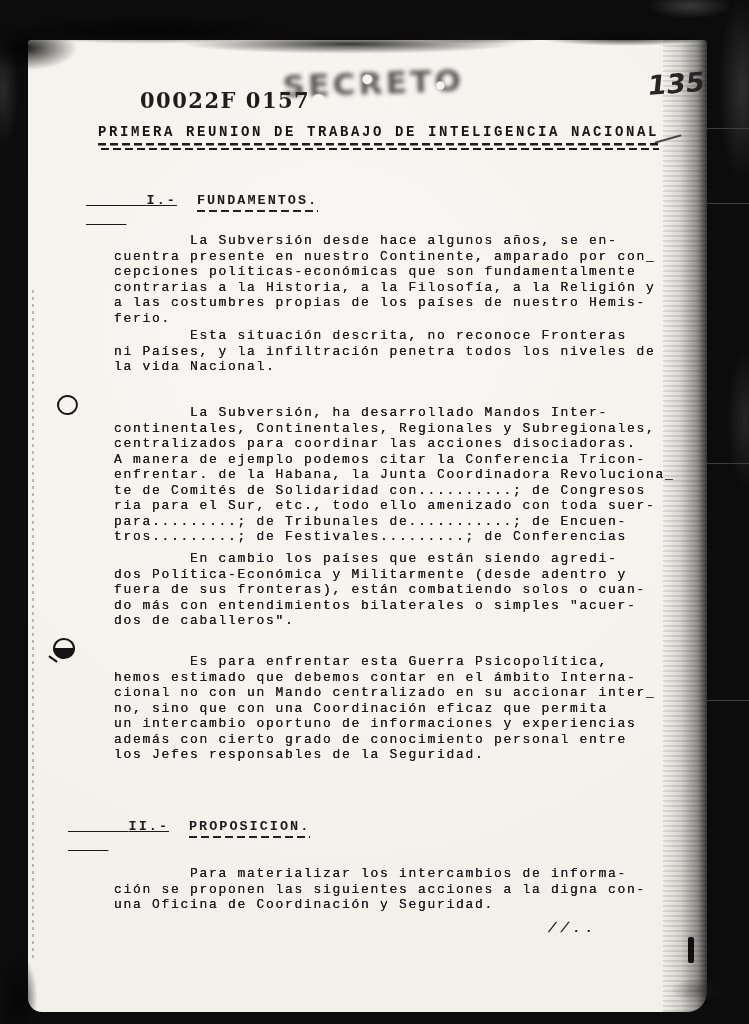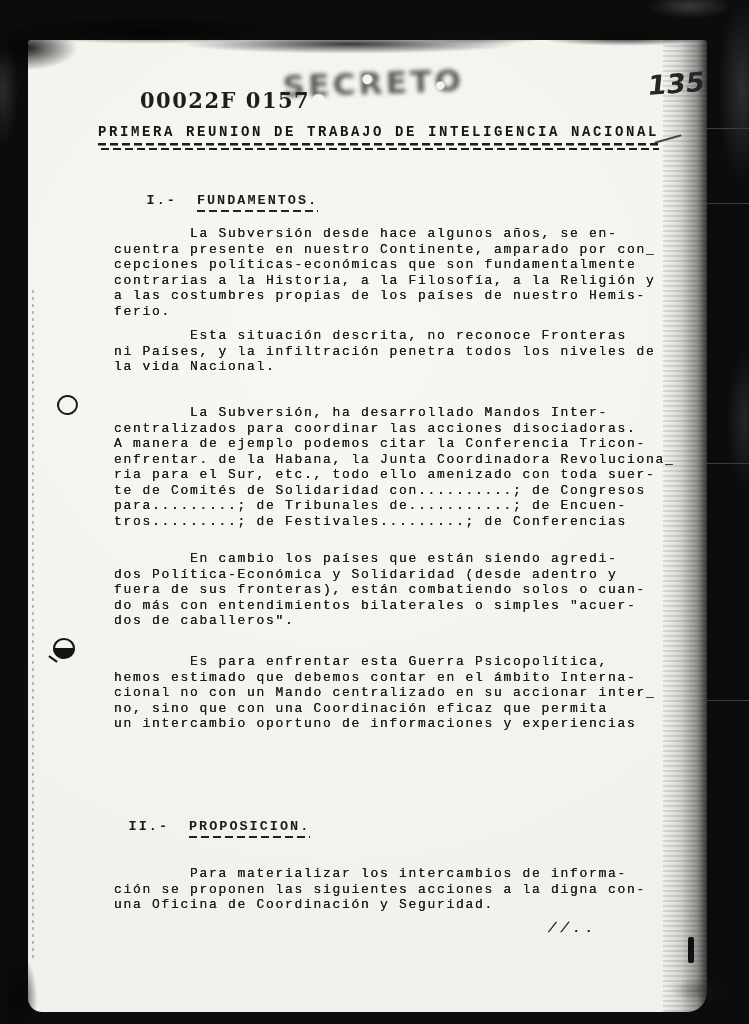--- a/index.html
+++ b/index.html
@@ -82,32 +82,32 @@
     position:absolute;left:66px;top:80px;margin:4px;
     font-size:14px;font-weight:bold;letter-spacing:2.6px;color:#161616;
     padding-bottom:10px;white-space:pre;
     background-image:
       repeating-linear-gradient(90deg,#1c1c1c 0 8px, rgba(0,0,0,0) 8px 12px),
       repeating-linear-gradient(90deg,#1c1c1c 0 8px, rgba(0,0,0,0) 8px 12px);
     background-size:100% 2.5px,100% 2.5px;
     background-position:0 calc(100% - 5px),3px 100%;
     background-repeat:no-repeat;
   }
-  .sec-head{position:absolute;font-weight:bold;font-size:13.5px;letter-spacing:2px;color:#1a1a1a;white-space:pre;}
+  .sec-head{position:absolute;font-weight:bold;font-size:13.5px;letter-spacing:2px;color:#1a1a1a;white-space:pre;text-decoration:underline;}
   .sec1{left:58px;top:138px;}
   .sec2{left:40px;top:764px;}
   .sec-num{margin-right:20px;}
   .sec-label{
     display:inline-block;padding-bottom:4px;
     background-image:repeating-linear-gradient(90deg,#222 0 8px, rgba(0,0,0,0) 8px 12px);
     background-size:100% 2px;background-position:0 100%;background-repeat:no-repeat;
   }
   .para{position:absolute;left:86px;}
   .tl{white-space:pre;font-size:13px;line-height:15.5px;letter-spacing:1.7px;color:#1e1e1e;text-shadow:0 0 .4px #1e1e1e;}
-  .p1{top:186px}.p2{top:288px}.p3{top:365px}.p4{top:511px}.p5{top:614px}.p6{top:826px}
+  .p1{top:193px}.p2{top:288px}.p3{top:365px}.p4{top:511px}.p5{top:614px}.p6{top:826px}
   .cont-mark{
     position:absolute;left:520px;top:880px;
     font-size:14px;font-weight:bold;letter-spacing:4px;color:#1e1e1e;transform:skewX(-14deg);
   }
   
   .punch-a{position:absolute;left:29px;top:355px;width:17px;height:16px;border:2.5px solid #191919;border-radius:50%;transform:rotate(-8deg);}
   .punch-b{position:absolute;left:25px;top:598px;width:18px;height:17px;border:2px solid #161616;border-radius:50%;
     background:linear-gradient(to top,#141414 52%, rgba(0,0,0,0) 52%);}
   .punch-b::before{content:"";position:absolute;left:-7px;bottom:-3px;width:10px;height:2px;background:#141414;transform:rotate(35deg);}
   .edge-mark{position:absolute;left:660px;top:897px;width:6px;height:26px;background:#0f0f0f;border-radius:2px;}
@@ -144,41 +144,44 @@
         <div class="tl">a las costumbres propias de los países de nuestro Hemis-</div>
         <div class="tl">ferio.</div>
       </div>
     <div class="para p2">
         <div class="tl">        Esta situación descrita, no reconoce Fronteras</div>
         <div class="tl">ni Países, y la infiltración penetra todos los niveles de</div>
         <div class="tl">la vida Nacional.</div>
       </div>
     <div class="para p3">
         <div class="tl">        La Subversión, ha desarrollado Mandos Inter-</div>
+        <div class="tl">continentales, Continentales, Regionales y Subregionales,</div>
         <div class="tl">centralizados para coordinar las acciones disociadoras.</div>
         <div class="tl">A manera de ejemplo podemos citar la Conferencia Tricon-</div>
         <div class="tl">enfrentar. de la Habana, la Junta Coordinadora Revoluciona_</div>
+        <div class="tl">te de Comités de Solidaridad con..........; de Congresos</div>
         <div class="tl">ria para el Sur, etc., todo ello amenizado con toda suer-</div>
-        <div class="tl">te de Comités de Solidaridad con..........; de Congresos</div>
         <div class="tl">para.........; de Tribunales de...........; de Encuen-</div>
         <div class="tl">tros.........; de Festivales.........; de Conferencias</div>
       </div>
     <div class="para p4">
         <div class="tl">        En cambio los países que están siendo agredi-</div>
-        <div class="tl">dos Política-Económica y Solidaridad (desde adentro y</div>
+        <div class="tl">dos Política-Económica y Militarmente (desde adentro y</div>
         <div class="tl">fuera de sus fronteras), están combatiendo solos o cuan-</div>
         <div class="tl">do más con entendimientos bilaterales o simples "acuer-</div>
         <div class="tl">dos de caballeros".</div>
       </div>
     <div class="para p5">
         <div class="tl">        Es para enfrentar esta Guerra Psicopolítica,</div>
         <div class="tl">hemos estimado que debemos contar en el ámbito Interna-</div>
         <div class="tl">cional no con un Mando centralizado en su accionar inter_</div>
         <div class="tl">no, sino que con una Coordinación eficaz que permita</div>
         <div class="tl">un intercambio oportuno de informaciones y experiencias</div>
+        <div class="tl">además con cierto grado de conocimiento personal entre</div>
+        <div class="tl">los Jefes responsables de la Seguridad.</div>
       </div>
 
     <div class="sec-head sec2">
       <span class="sec-num">II.-</span><span class="sec-label">PROPOSICION.</span>
     </div>
 
     <div class="para p6">
         <div class="tl">        Para materializar los intercambios de informa-</div>
         <div class="tl">ción se proponen las siguientes acciones a la digna con-</div>
         <div class="tl">una Oficina de Coordinación y Seguridad.</div>

